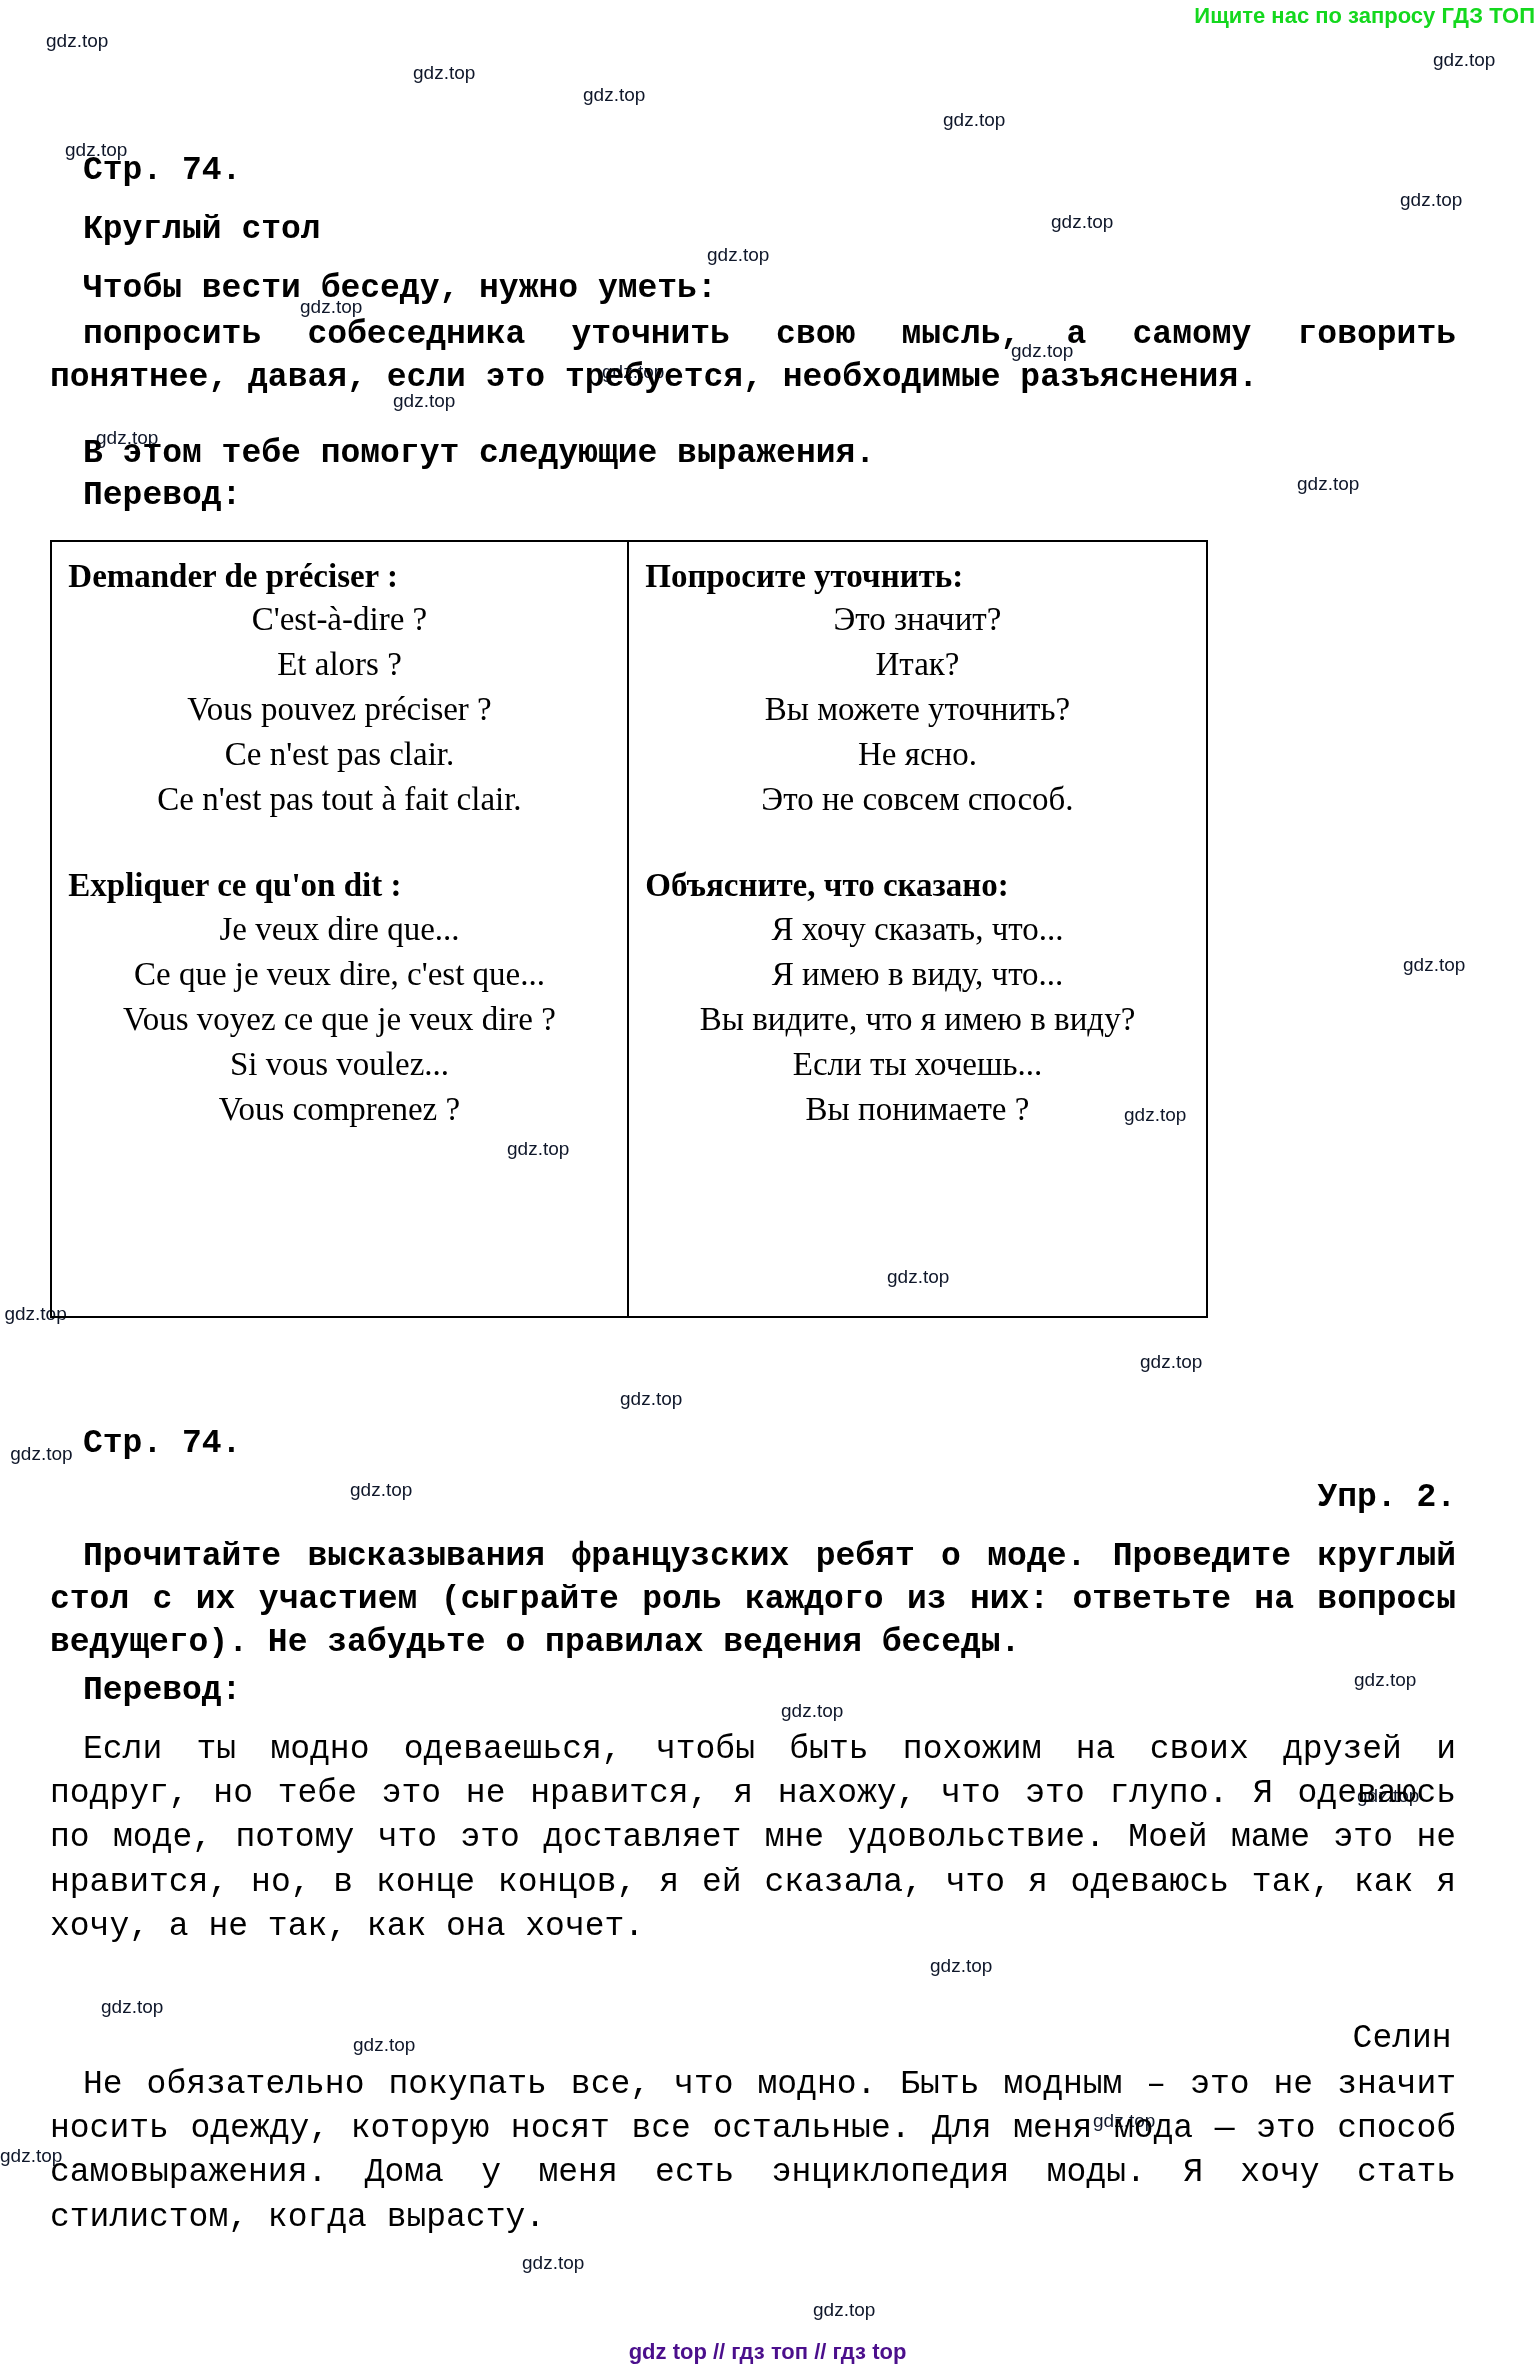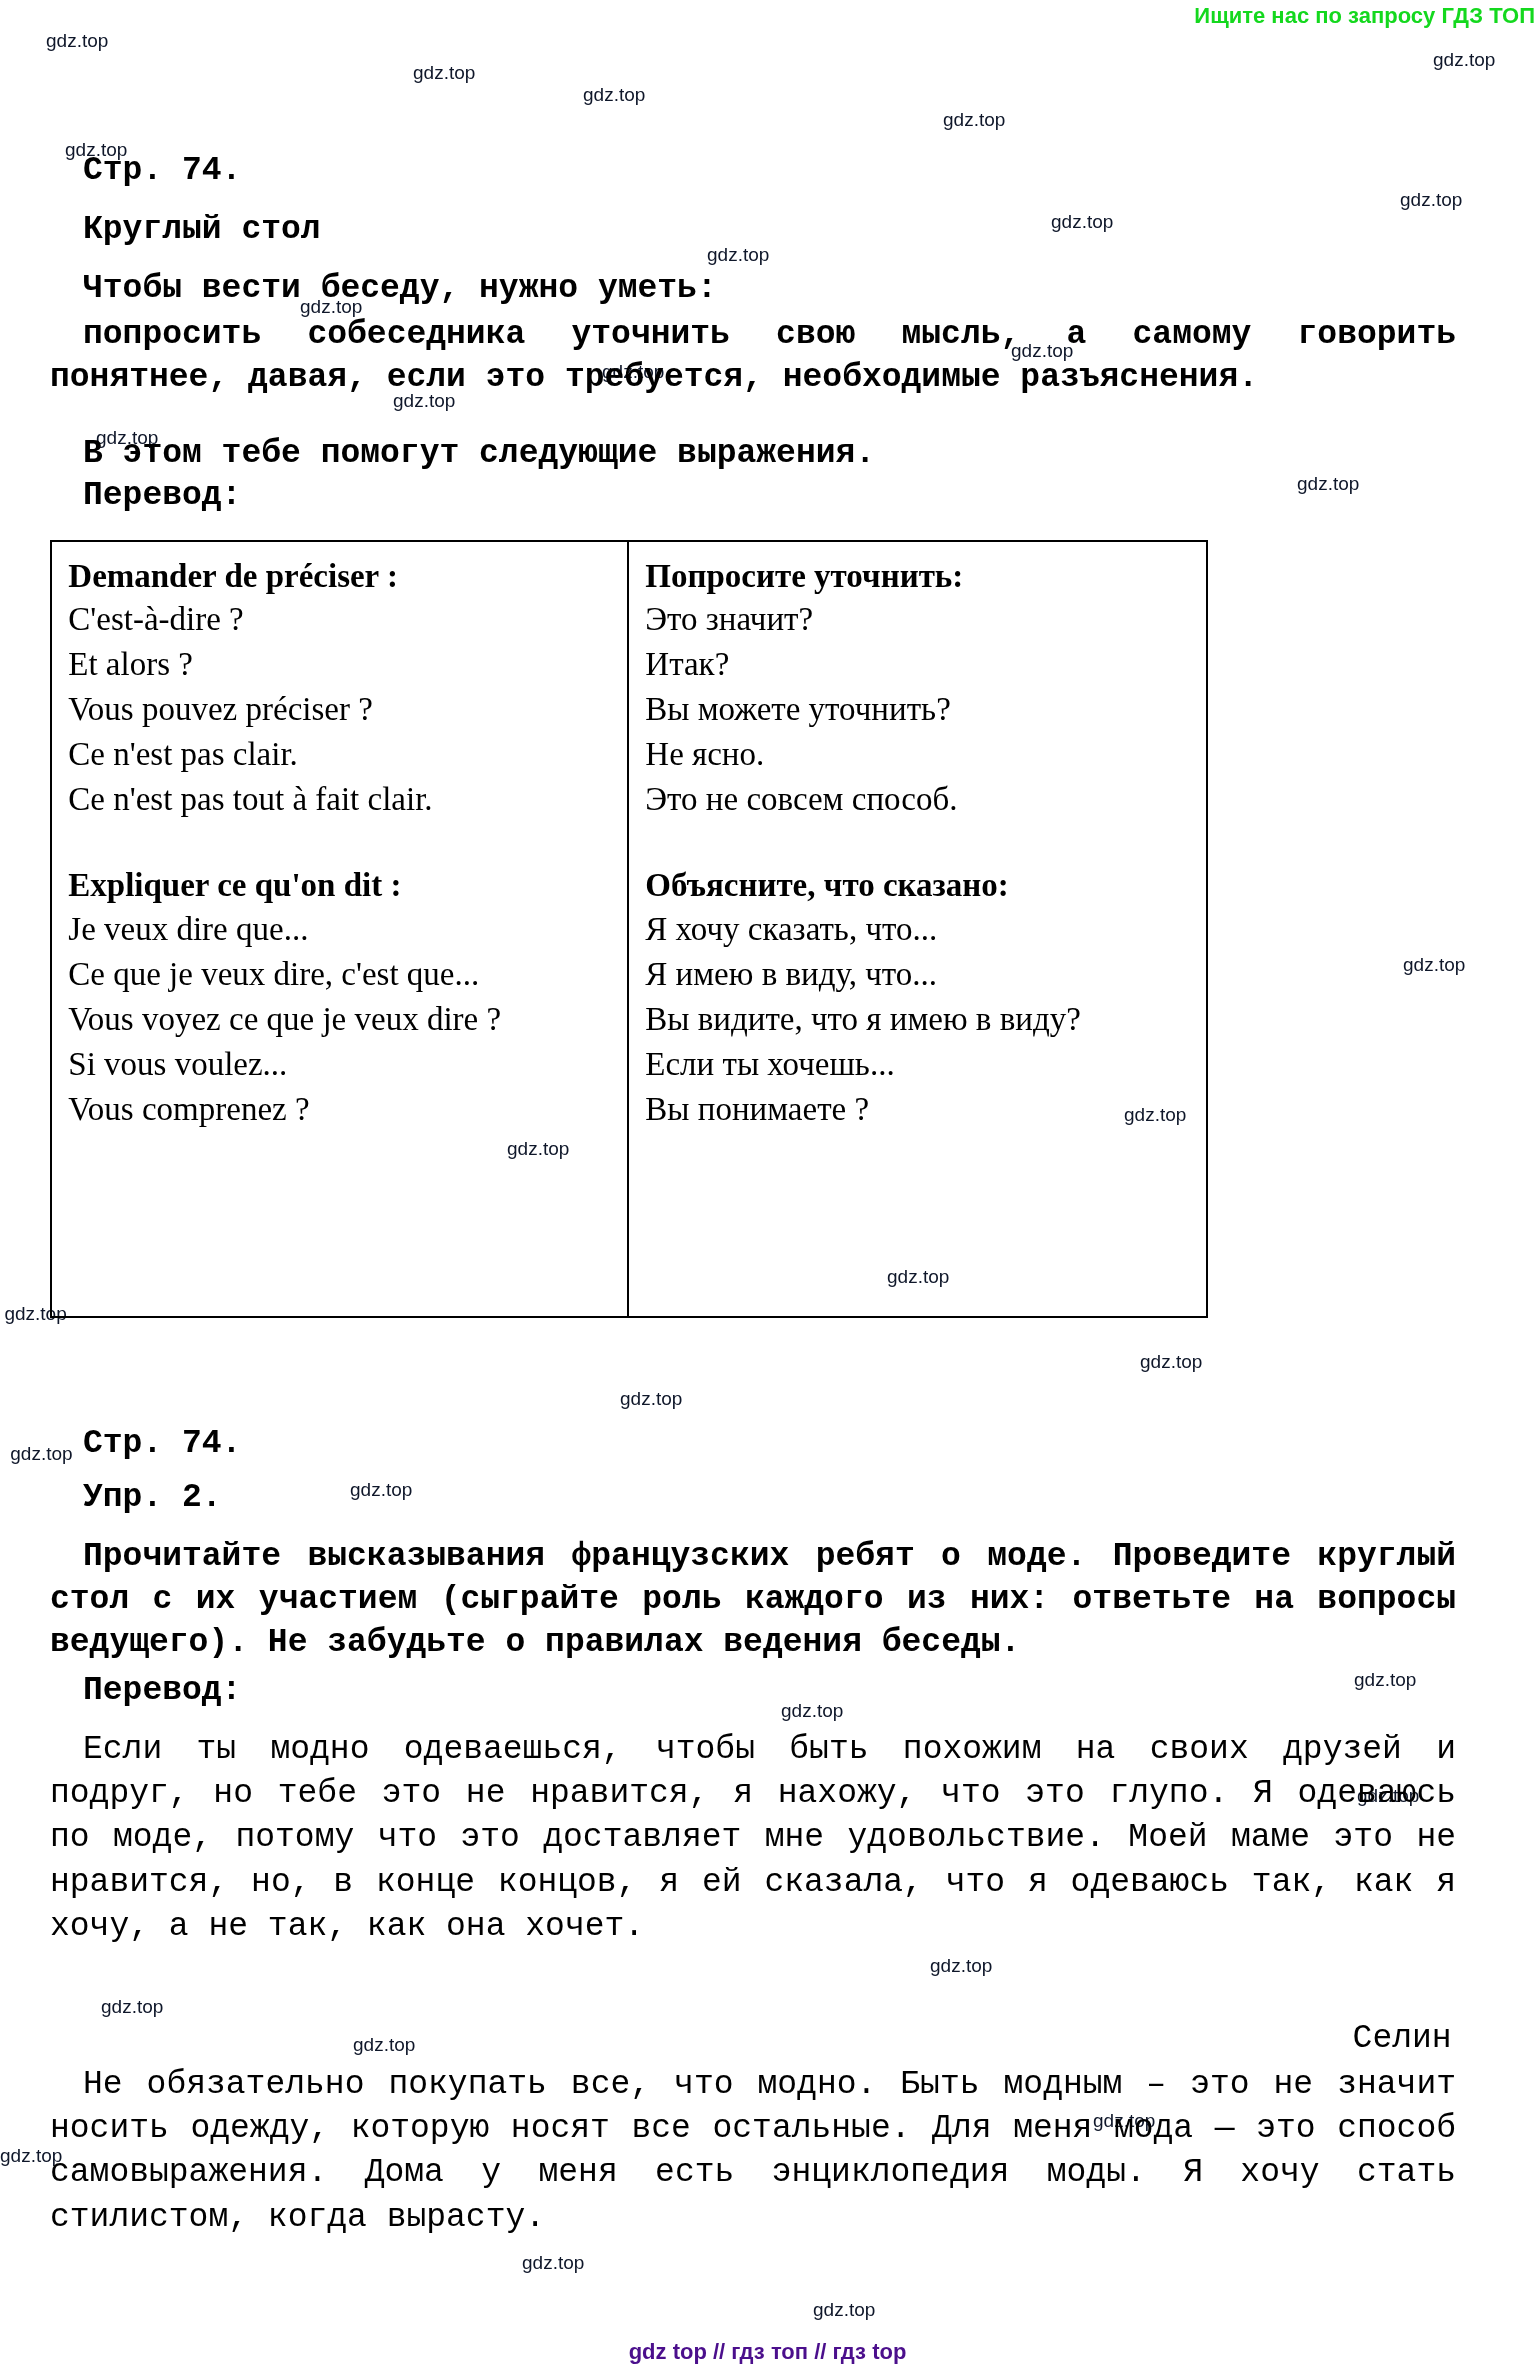--- a/index.html
+++ b/index.html
@@ -130,20 +130,21 @@
     line-height: 1.0;
     margin-bottom: 10.3px;
     white-space: nowrap;
   }
   .expr-line {
     font-weight: 400;
     font-size: 33px;
     line-height: 1.0;
     margin-bottom: 12px;
     white-space: nowrap;
+    text-align: center;
   }
   .expr-gap { height: 41px; }
 
   
   .signature {
     text-align: right;
     font-size: 33px;
     font-weight: 400;
     padding-right: 4.4px;
   }
@@ -253,21 +254,21 @@
       <div class="expr-line">Если ты хочешь...</div>
       <div class="expr-line">Вы понимаете ?</div>
     </div>
 
   </div>
 
   <div class="content" style="top:1427px;">
     <div class="heading">Стр. 74.</div>
   </div>
 
-  <div class="content" style="top:1481px;">
+  <div class="content" style="top:1481px;text-align:right;">
     <div class="heading">Упр. 2.</div>
   </div>
 
   <div class="content" style="top:1536px;">
     <p class="body-bold">Прочитайте высказывания французских ребят о моде. Проведите круглый стол с их участием (сыграйте роль каждого из них: ответьте на вопросы ведущего). Не забудьте о правилах ведения беседы.</p>
   </div>
 
   <div class="content" style="top:1672px;">
     <div class="label-bold">Перевод:</div>
   </div>

